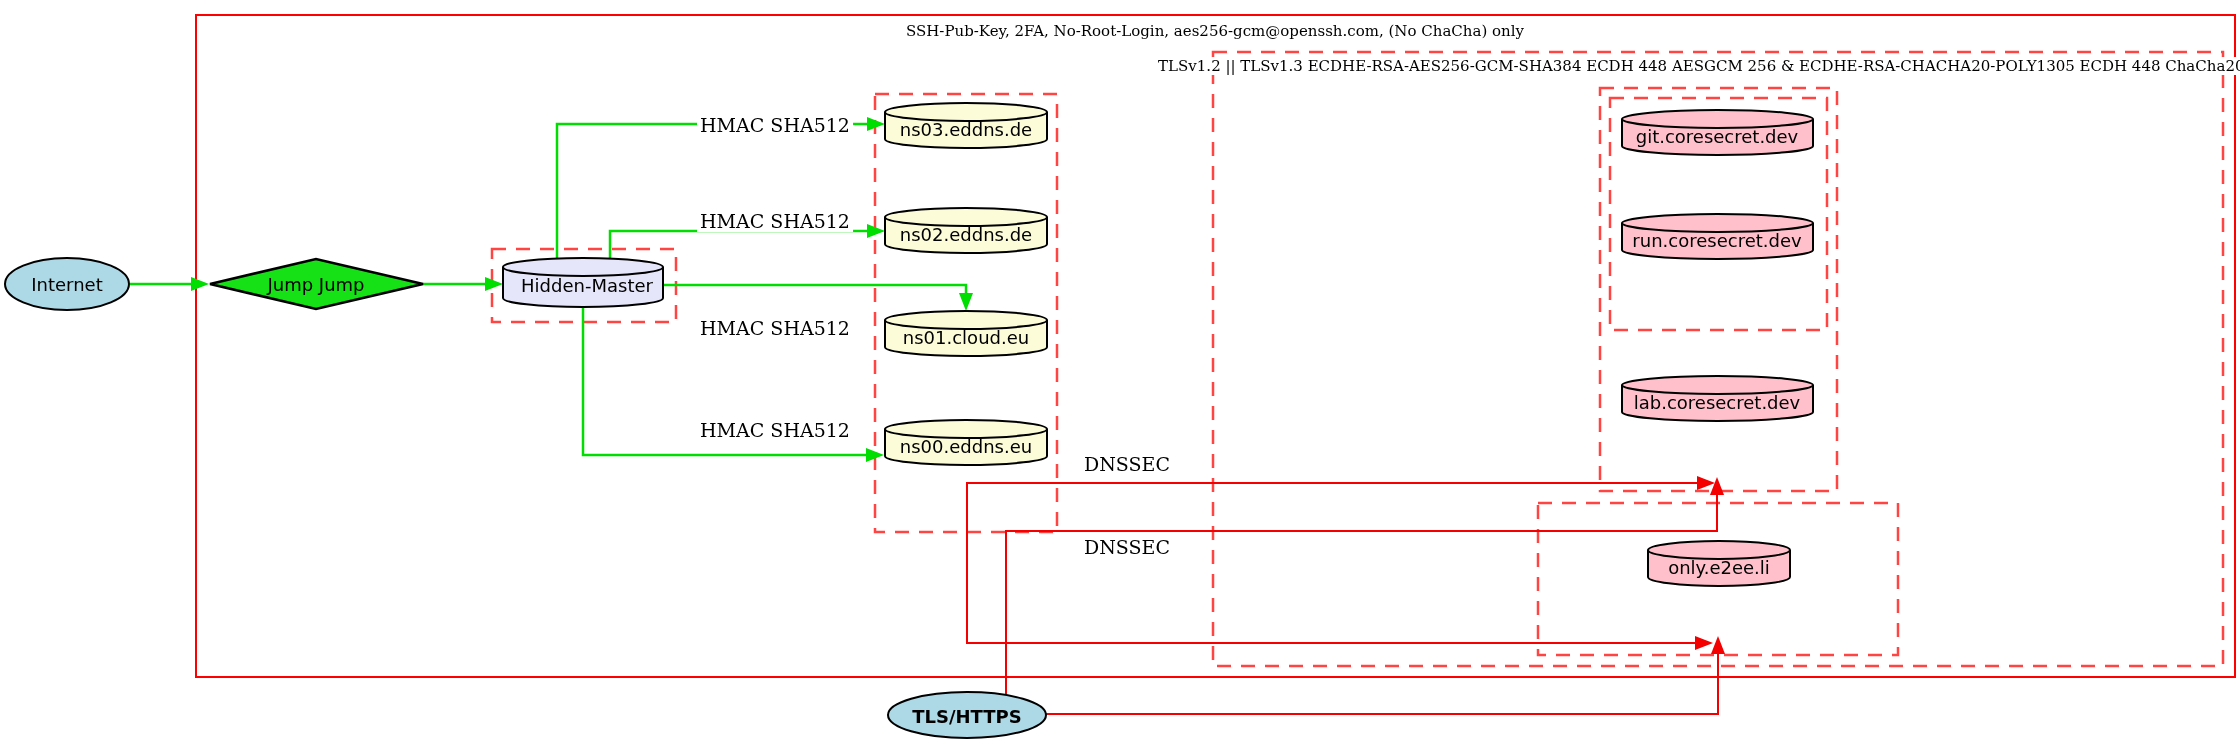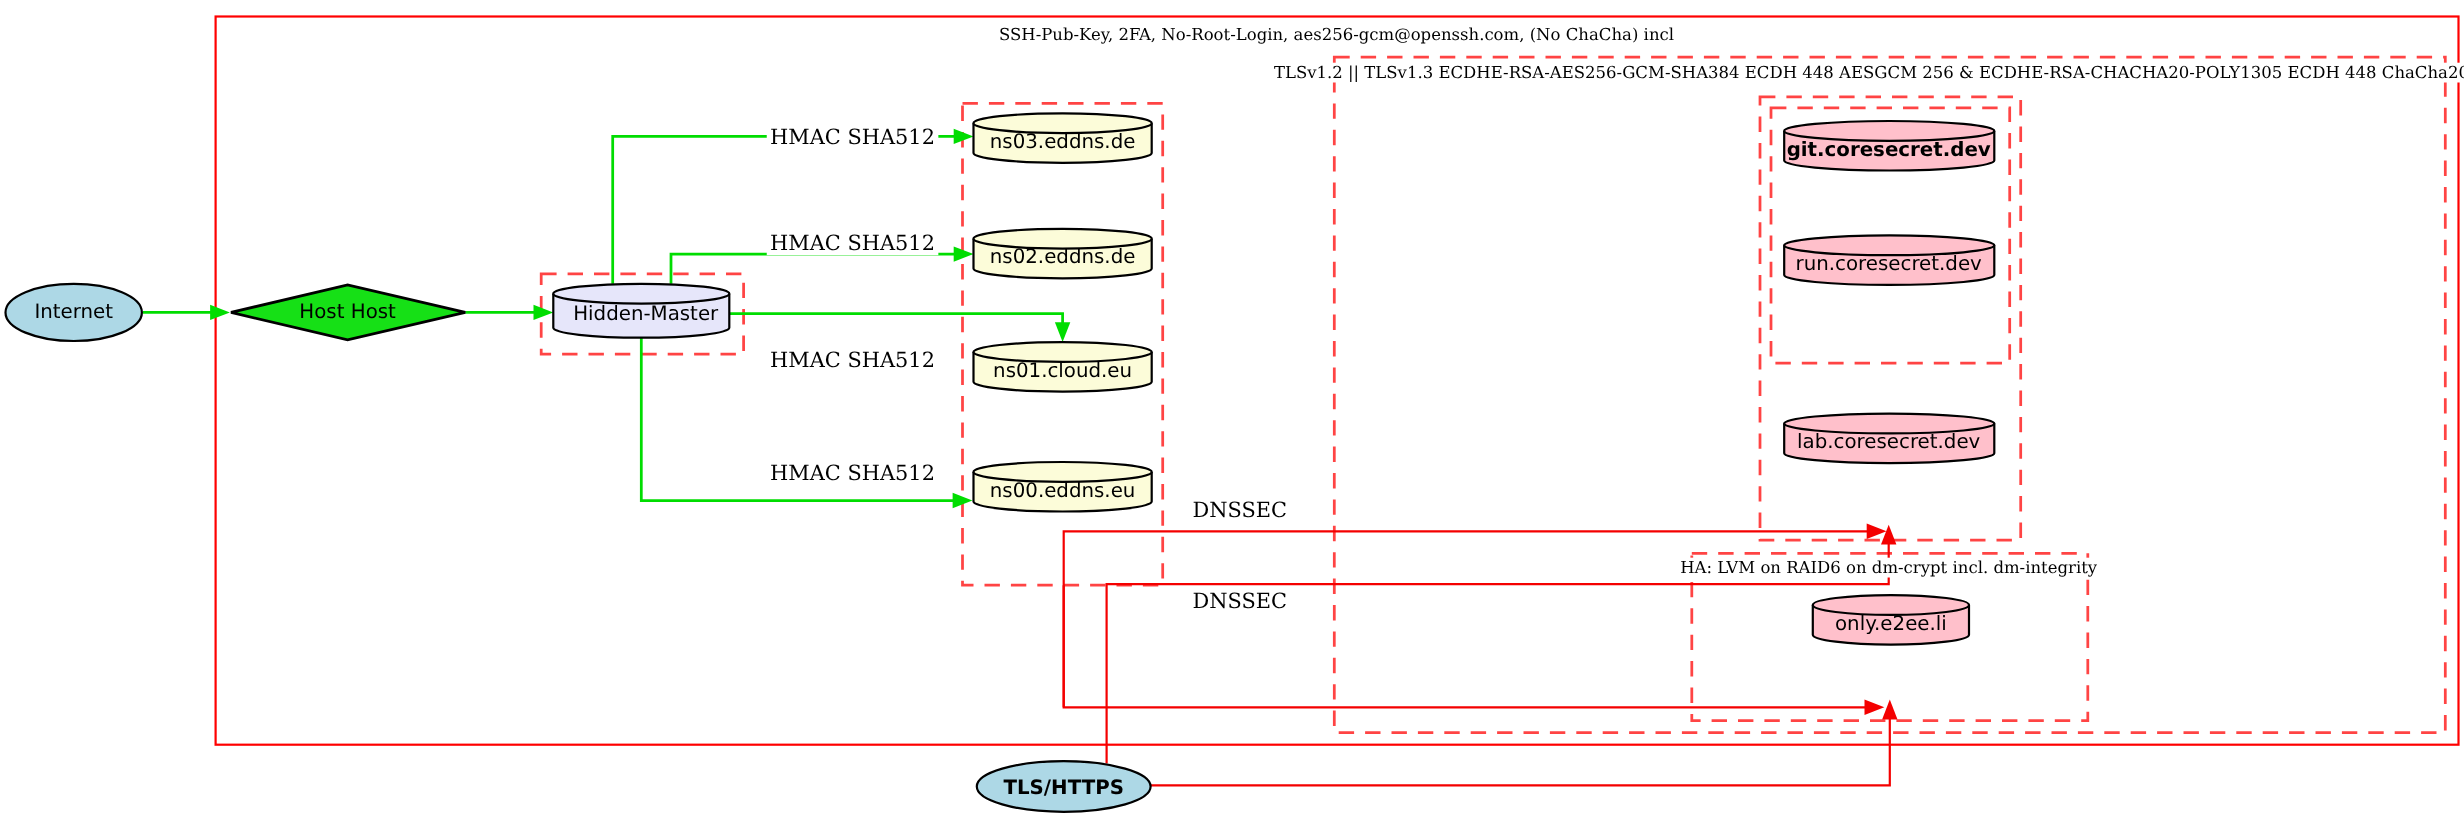--- a/index.html
+++ b/index.html
@@ -93,36 +93,35 @@
         <path d="M1622,385 V412 A95.5,9 0 0 0 1813,412 V385"></path>
         <ellipse cx="1717.5" cy="385" rx="95.5" ry="9"></ellipse>
       </g>
       <g fill="#ffc0cb">
         <path d="M1648,550 V577 A71,9 0 0 0 1790,577 V550"></path>
         <ellipse cx="1719" cy="550" rx="71" ry="9"></ellipse>
       </g>
     </g>
   </svg>
 
-  <div class="lbl cluster-lbl" style="left:1215px;top:31px;">SSH-Pub-Key, 2FA, No-Root-Login, aes256-gcm@openssh.com, (No ChaCha) incl</div>
+  <div class="lbl cluster-lbl" style="left:1215px;top:31px;">SSH-Pub-Key, 2FA, No-Root-Login, aes256-gcm@openssh.com, (No ChaCha) only</div>
   <div class="lbl cluster-lbl" style="left:1718px;top:66px;">TLSv1.2 || TLSv1.3 ECDHE-RSA-AES256-GCM-SHA384 ECDH 448 AESGCM 256 &amp; ECDHE-RSA-CHACHA20-POLY1305 ECDH 448 ChaCha20 256</div>
-  <div class="lbl cluster-lbl" style="left:1717px;top:516px;">HA: LVM on RAID6 on dm-crypt incl. dm-integrity</div>
 
   <div class="lbl edge-lbl" style="left:775px;top:125px;">HMAC SHA512</div>
   <div class="lbl edge-lbl" style="left:775px;top:221px;">HMAC SHA512</div>
   <div class="lbl edge-lbl" style="left:775px;top:328px;">HMAC SHA512</div>
   <div class="lbl edge-lbl" style="left:775px;top:430px;">HMAC SHA512</div>
   <div class="lbl edge-lbl" style="left:1127px;top:464px;">DNSSEC</div>
   <div class="lbl edge-lbl" style="left:1127px;top:547px;">DNSSEC</div>
 
   <div class="lbl node-lbl" style="left:67px;top:284px;">Internet</div>
-  <div class="lbl node-lbl" style="left:316px;top:284px;">Host Host</div>
+  <div class="lbl node-lbl" style="left:316px;top:284px;">Jump Jump</div>
   <div class="lbl node-lbl" style="left:587px;top:285px;">Hidden-Master</div>
   <div class="lbl node-lbl" style="left:966px;top:129px;">ns03.eddns.de</div>
   <div class="lbl node-lbl" style="left:966px;top:234px;">ns02.eddns.de</div>
   <div class="lbl node-lbl" style="left:966px;top:337px;">ns01.cloud.eu</div>
   <div class="lbl node-lbl" style="left:966px;top:446px;">ns00.eddns.eu</div>
-  <div class="lbl node-lbl" style="left:1717px;top:136px;font-weight:bold;">git.coresecret.dev</div>
+  <div class="lbl node-lbl" style="left:1717px;top:136px;">git.coresecret.dev</div>
   <div class="lbl node-lbl" style="left:1717px;top:240px;">run.coresecret.dev</div>
   <div class="lbl node-lbl" style="left:1717px;top:402px;">lab.coresecret.dev</div>
   <div class="lbl node-lbl" style="left:1719px;top:567px;">only.e2ee.li</div>
   <div class="lbl node-lbl" style="left:967px;top:716px;font-weight:bold;">TLS/HTTPS</div>
 </div>
 
 </body></html>

